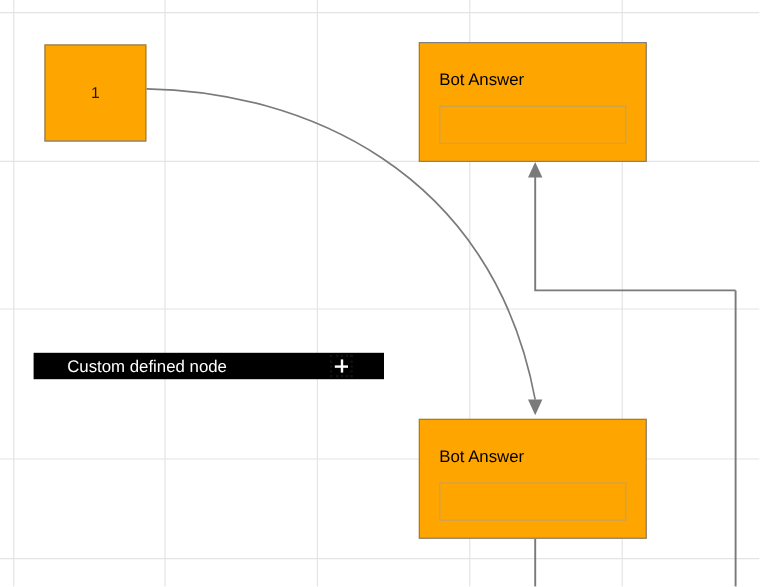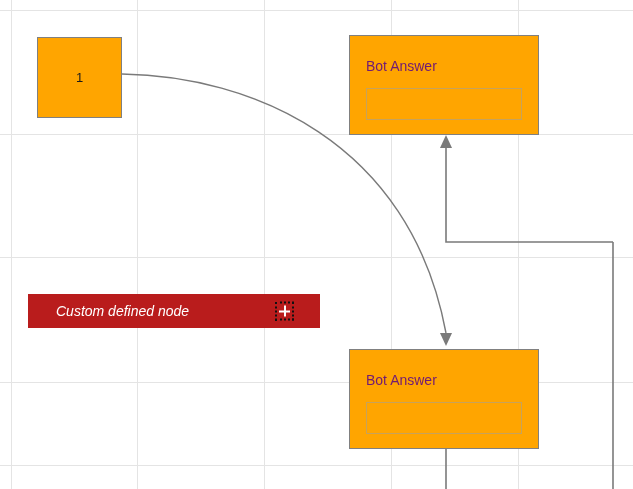--- a/index.html
+++ b/index.html
@@ -35,21 +35,21 @@
     align-items: center;
     justify-content: center;
     font-size: 13px;
     color: #1a1a1a;
   }
   .node-bot .node-title {
     position: absolute;
     left: 16px;
     top: 22px;
     font-size: 14px;
-    color: #701a75;
+    color: #000000;
     line-height: 16px;
   }
   .node-bot .node-slot {
     position: absolute;
     left: 16px;
     right: 16px;
     top: 52px;
     height: 32px;
     box-sizing: border-box;
     border: 1px solid #c7a25a;
@@ -145,21 +145,21 @@
   <div class="node node-bot" id="n1" style="left: 349px; top: 35px; width: 190px; height: 100px; background: rgb(255, 165, 0); border-color: rgb(128, 128, 128);">
     <div class="node-title">Bot Answer</div>
     <div class="node-slot"></div>
   </div>
 
   <div class="node node-bot" id="n2" style="left: 349px; top: 349px; width: 190px; height: 100px; background: rgb(255, 165, 0); border-color: rgb(128, 128, 128);">
     <div class="node-title">Bot Answer</div>
     <div class="node-slot"></div>
   </div>
 
-  <div class="palette-item" id="palette" style="left: 28px; top: 294px; width: 292px; height: 34px; background: #b91c1c; font-style: italic;">
+  <div class="palette-item" id="palette" style="left: 28px; top: 294px; width: 292px; height: 22px; background: #000000;">
     <span class="palette-label">Custom defined node</span>
     <span class="palette-add">
       <span class="plus-h"></span>
       <span class="plus-v"></span>
     </span>
   </div>
 
 </div>
 
 </body></html>

